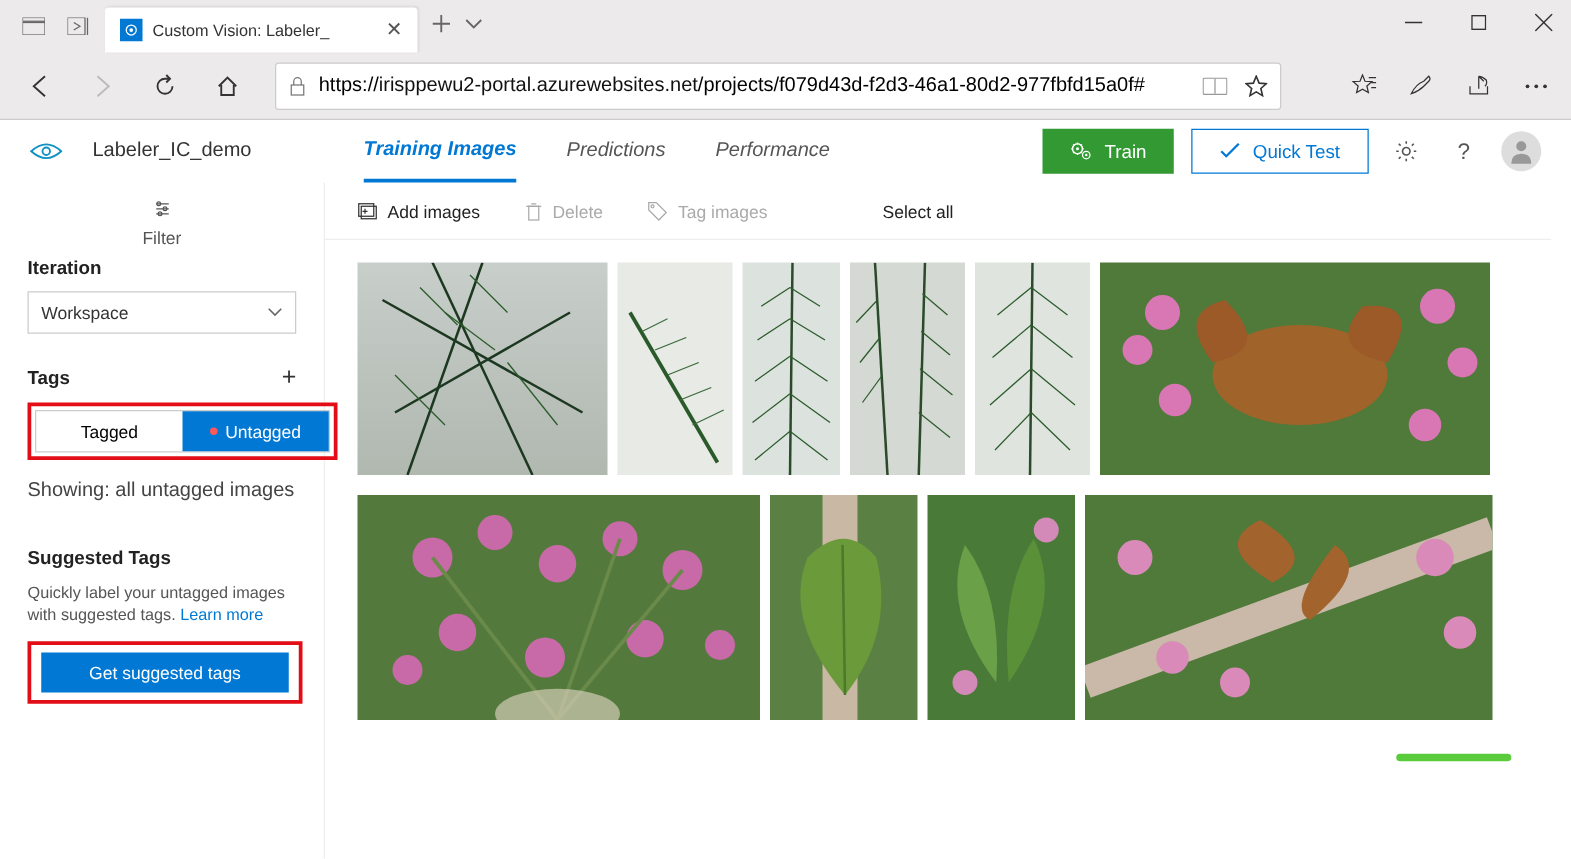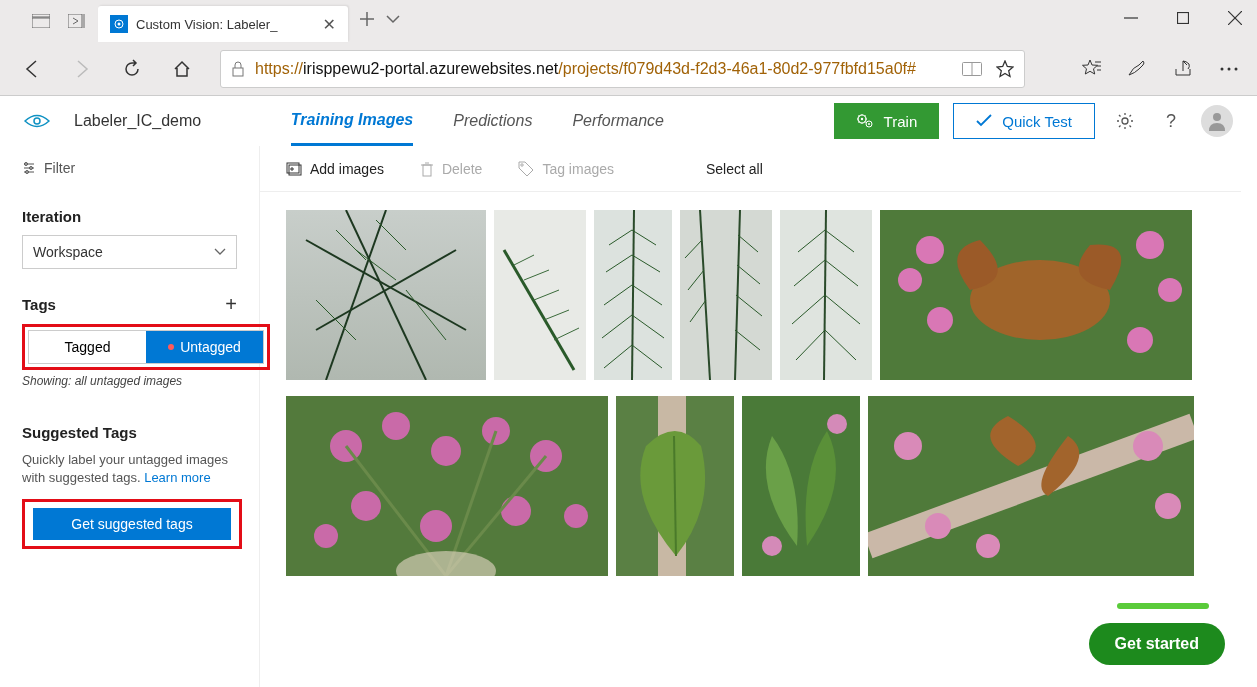--- a/index.html
+++ b/index.html
@@ -1,38 +1,38 @@
 <!DOCTYPE html>
 <html><head>
   <meta charset="utf-8">
   <style>
     * { margin: 0; padding: 0; box-sizing: border-box; font-family: "Segoe UI", Arial, sans-serif; }
     body { width: 1257px; height: 687px; background: #fff; overflow: hidden; }
     
     
     .browser-chrome { height: 96px; background: #eceaea; border-bottom: 1px solid #ccc; }
-    .titlebar { height: 42px; display: flex; align-items: flex-start; padding-left: 20px; position: relative; }
+    .titlebar { height: 42px; display: flex; align-items: flex-start; padding-left: 6px; position: relative; }
     .tab-ctrls { display: flex; gap: 14px; padding: 10px 10px 0; color: #666; }
     .tab-ctrls .ic { width: 22px; height: 22px; display:flex; align-items:center; justify-content:center; }
     .browser-tab { display: flex; align-items: center; background: #fff; height: 36px; margin-top: 6px; padding: 0 12px; border-top-left-radius: 3px; border-top-right-radius: 3px; box-shadow: 1px -1px 2px rgba(0,0,0,0.08); gap: 8px; width: 250px; }
     .tab-favicon { width: 18px; height: 18px; background: #0078d4; display:flex; align-items:center; justify-content:center; }
     .tab-favicon svg { width:12px; height:12px; fill:#fff; }
     .tab-title { font-size: 13px; color: #333; white-space: nowrap; overflow:hidden; flex:1; }
     .tab-close { color: #555; font-size: 16px; }
     .newtab-area { display:flex; gap:12px; align-items:center; padding: 12px 0 0 12px; color:#666; }
     .win-ctrls { position: absolute; right: 8px; top: 4px; display: flex; gap: 24px; color:#333; }
     .win-ctrls .ic { width: 28px; height: 28px; display:flex; align-items:center; justify-content:center; font-size:16px; }
     
     .addrbar { height: 54px; display: flex; align-items: center; padding: 0 12px; gap: 10px; }
     .nav-btn { width: 40px; height: 40px; display:flex; align-items:center; justify-content:center; color:#333; }
     .nav-btn.dim { color: #999; }
     .urlbox { flex:1; max-width: 820px; height: 38px; background:#fff; border:1px solid #ccc; border-radius:3px; display:flex; align-items:center; padding:0 10px; gap:10px; margin-left: 8px;}
     .url-text { font-size:16px; color:#333; white-space:nowrap; overflow:hidden; flex:1; }
     .url-text .domain { color:#111; }
-    .url-text .path { color:#a16207; }
+    .url-text .path { color:#000000; }
     .url-icons { display:flex; gap:14px; color:#666; align-items:center; }
     .ext-icons { display:flex; gap:14px; color:#333; margin-left: 40px; }
     .ext-icons .ic { width:32px; height:32px; display:flex; align-items:center; justify-content:center; }
     
     
     .app-header { height: 50px; border-bottom: 0; display:flex; align-items:center; padding: 0 24px; }
     .eye-icon { color: #1092c3; margin-right: 24px; }
     .project-name { font-size: 16px; color:#333; }
     .tabs-center { display:flex; gap: 40px; margin-left: auto; margin-right: auto; height: 100%; align-items:center; position: relative; left: -40px; }
     .app-tab { font-size: 16px; color: #555; padding: 14px 0; font-style: italic; }
@@ -40,31 +40,31 @@
     .hdr-actions { display:flex; gap:14px; align-items:center; }
     .btn-train { background:#339933; color:#fff; height:36px; padding:0 22px; display:flex; align-items:center; gap:10px; border:none; font-size:15px; }
     .btn-qtest { background:#fff; color:#0078d4; height:36px; padding:0 22px; display:flex; align-items:center; gap:10px; border:1px solid #0078d4; font-size:15px; }
     .hdr-ic { width:32px; height:32px; display:flex; align-items:center; justify-content:center; color:#555; font-size:18px; }
     .avatar { width:32px; height:32px; border-radius:50%; background:#ddd; display:flex; align-items:center; justify-content:center; }
     .avatar svg { width:24px; height:24px; fill:#999; }
     
     
     .main { display:flex; height: calc(687px - 96px - 50px); }
     .sidebar { width: 260px; border-right:1px solid #eee; padding: 14px 22px; }
-    .filter-row { display:flex; align-items:center; gap:8px; color:#555; font-size:14px; margin-bottom: 32px; }
+    .filter-row { display:flex; align-items:center; gap:8px; color:#555; font-size:14px; margin-bottom: 8px; flex-direction: column; }
     .sec-title { font-weight:600; font-size:15px; color:#222; margin-bottom: 10px; }
     .select { border:1px solid #ccc; height:34px; display:flex; align-items:center; justify-content:space-between; padding:0 10px; font-size:14px; color:#333; margin-bottom: 24px; }
     .tags-hdr { display:flex; justify-content:space-between; align-items:center; margin-bottom: 8px; }
     .tags-hdr .plus { font-size:20px; color:#333; }
     .highlight-red { border:3px solid #e30d17; padding:3px; display:inline-block; }
     .tag-toggle { display:flex; border:1px solid #ccc; width:236px; height:34px; }
     .tag-toggle div { flex:1; display:flex; align-items:center; justify-content:center; font-size:14px; }
     .tag-toggle .active-tag { background:#0078d4; color:#fff; }
     .tag-toggle .dot { width:6px; height:6px; background:#ff5a5a; border-radius:50%; display:inline-block; margin-right:6px; }
-    .showing { font-size:12px; color:#444; margin-top:4px; margin-bottom: 36px; font-style: italic; }
+    .showing { font-size:16px; color:#444; margin-top:16px; margin-bottom: 36px; }
     .stags-desc { font-size:13px; color:#555; line-height:1.4; margin-bottom: 12px; }
     .learn { color:#0078d4; }
     .btn-suggest { background:#0078d4; color:#fff; border:none; width:198px; height:32px; font-size:14px; }
     .suggest-hl { border:3px solid #e30d17; padding: 6px 8px; display:inline-block; }
     
     .content { flex:1; padding: 0 16px 0 0; overflow:hidden; position:relative; }
     .toolbar { display:flex; gap:36px; align-items:center; height:46px; padding: 0 26px; border-bottom:1px solid #eee; }
     .tb-item { display:flex; align-items:center; gap:8px; font-size:14px; color:#222; }
     .tb-item.dim { color:#aaa; }
     .tb-spacer { width:20px; }
@@ -491,15 +491,14 @@
                 <circle cx="280" cy="50" r="15"></circle>
                 <circle cx="300" cy="110" r="13"></circle>
                 <circle cx="120" cy="150" r="12"></circle>
               </g>
           </svg>
         </div>
       </div>
     </div>
 
     <div class="green-bar"></div>
-    <button class="get-started">Get started</button>
   </div>
 </div>
 
 </body></html>

